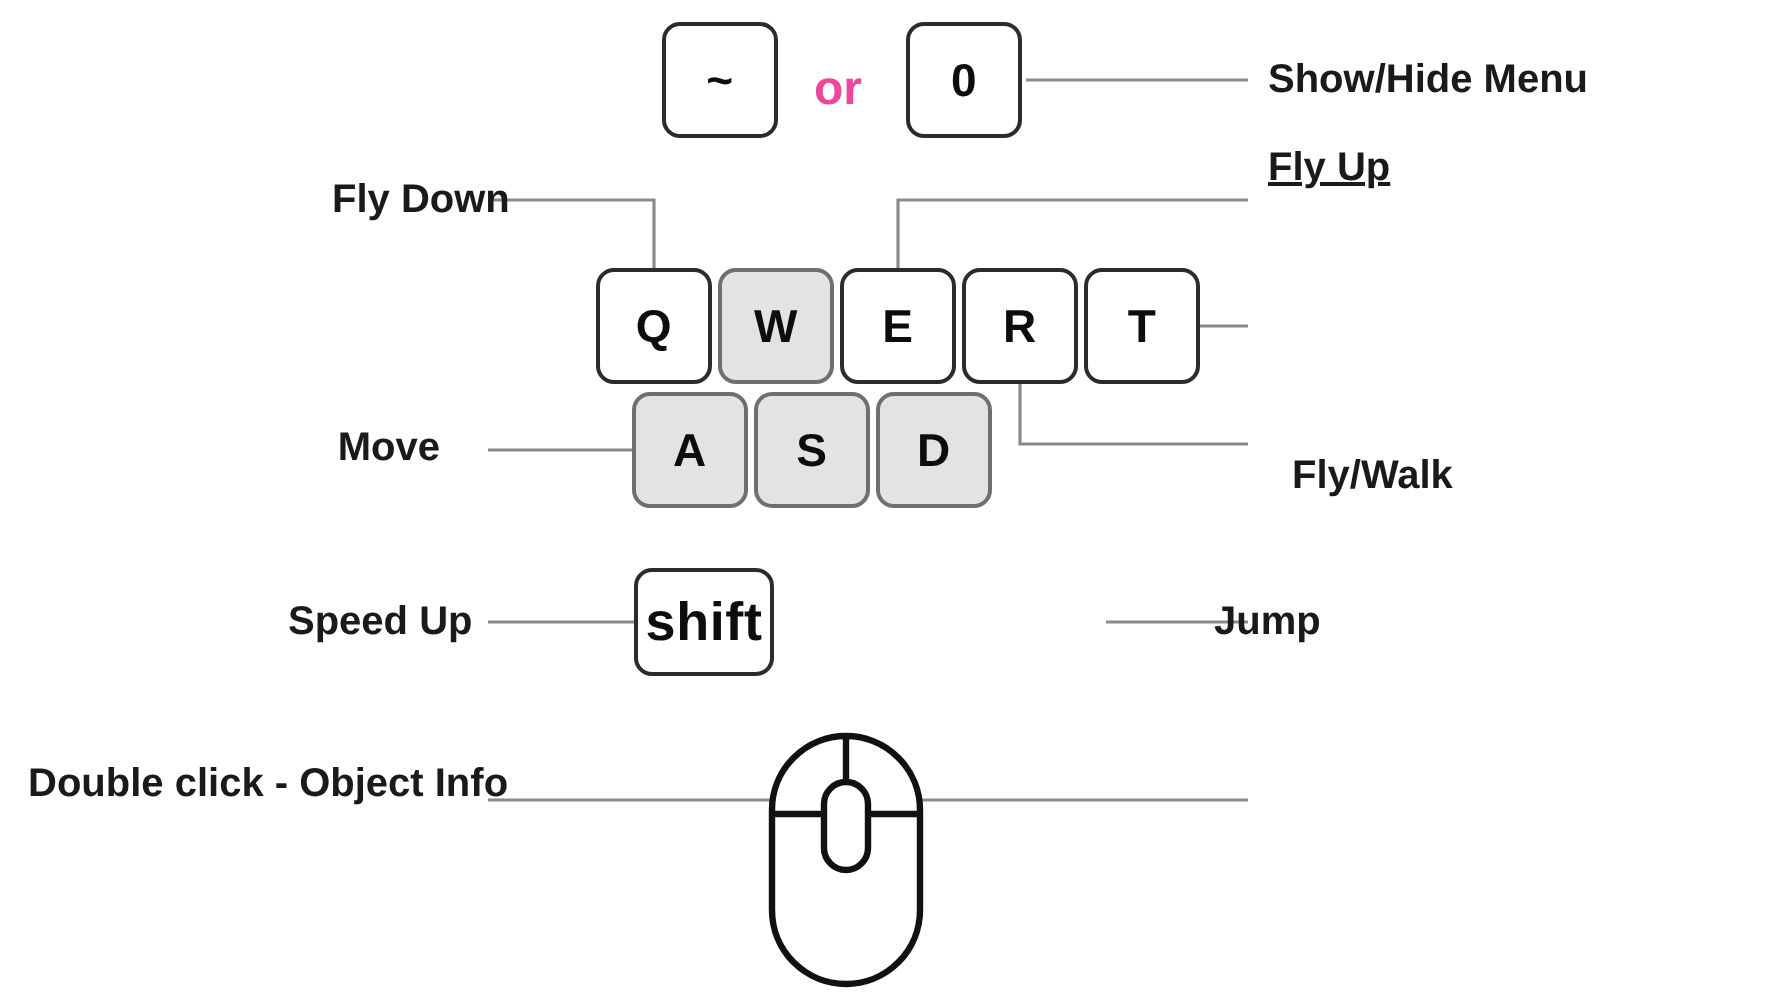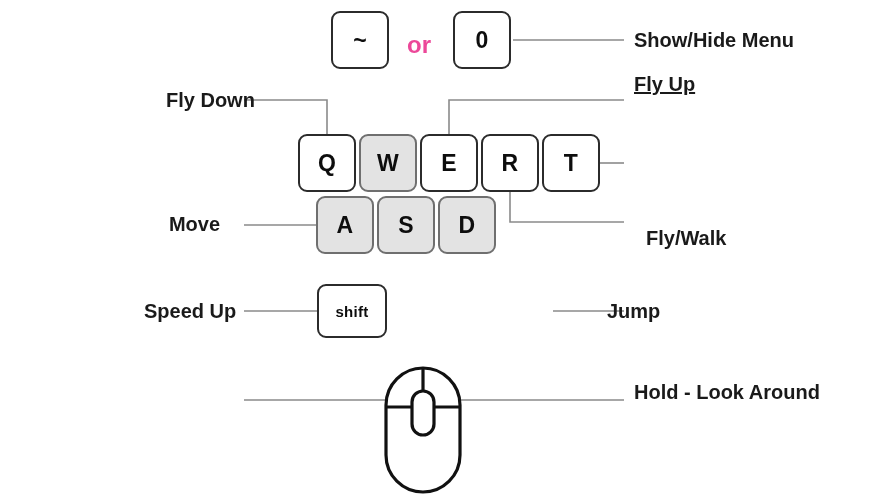--- a/index.html
+++ b/index.html
@@ -39,21 +39,21 @@
     color: #0d0d0d;
     font-weight: bold;
     font-size: 23px;
     letter-spacing: 0.3px;
     z-index: 3;
   }
   .key.highlight {
     background: #e3e3e3;
     border-color: #6f6f6f;
   }
-  .key.wide-label { font-size: 15px; }
+  .key.wide-label { font-size: 27px; }
 
   
   .label {
     position: absolute;
     color: #1a1a1a;
     font-weight: bold;
     font-size: 20px;
     white-space: nowrap;
     line-height: 1;
     z-index: 4;
@@ -137,27 +137,27 @@
 
   <div class="label" style="left:646px; top:212px;margin-top:16px;">Fly/Walk</div>
 
   <div class="label right-align" style="left:144px; top:301px; width:90px;">Speed Up</div>
 
   <div class="key wide-label" style="left:317px; top:284px; width:70px; height:54px;">shift</div>
 
 
   <div class="label" style="left:607px; top:301px;">Jump</div>
 
+  <div class="label right-align" style="left:14px; top:382px; width:220px;">Double click - Object Info</div>
 
   <svg id="mouse-graphic" style="left:383px; top:365px;" width="80" height="130" viewBox="0 0 80 130">
 
     <rect x="3" y="3" width="74" height="124" rx="37" ry="37" fill="#ffffff" stroke="#111111" stroke-width="3.2"></rect>
 
     <line x1="3" y1="42" x2="77" y2="42" stroke="#111111" stroke-width="3.2"></line>
 
     <line x1="40" y1="3" x2="40" y2="42" stroke="#111111" stroke-width="3.2"></line>
 
     <rect x="29" y="26" width="22" height="44" rx="11" ry="11" fill="#ffffff" stroke="#111111" stroke-width="3.2"></rect>
   </svg>
 
-  <div class="label" style="left:634px; top:382px;">Hold - Look Around</div>
 
 </div>
 
 </body></html>

